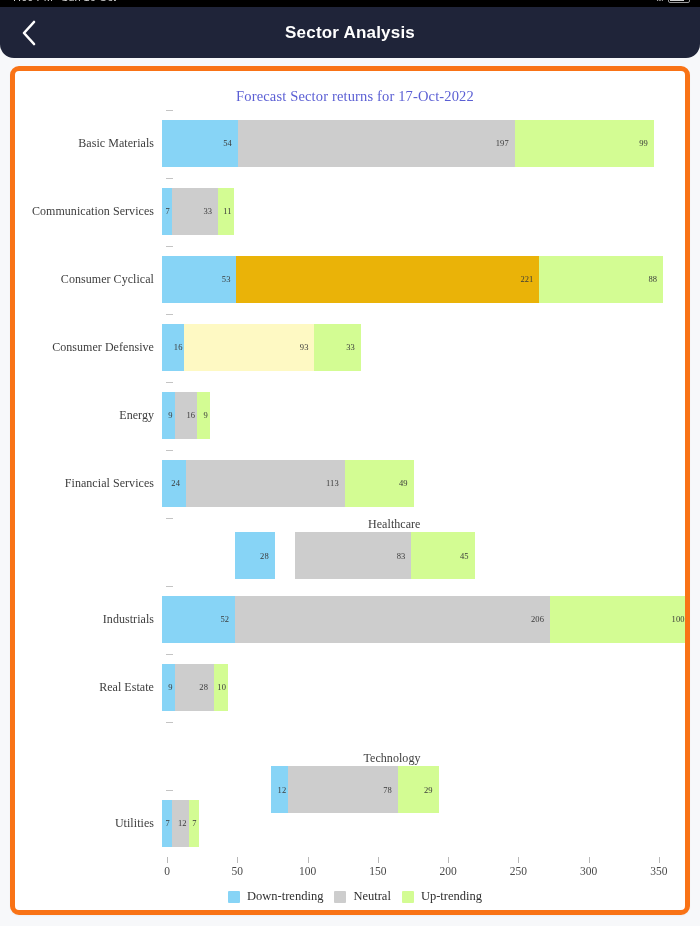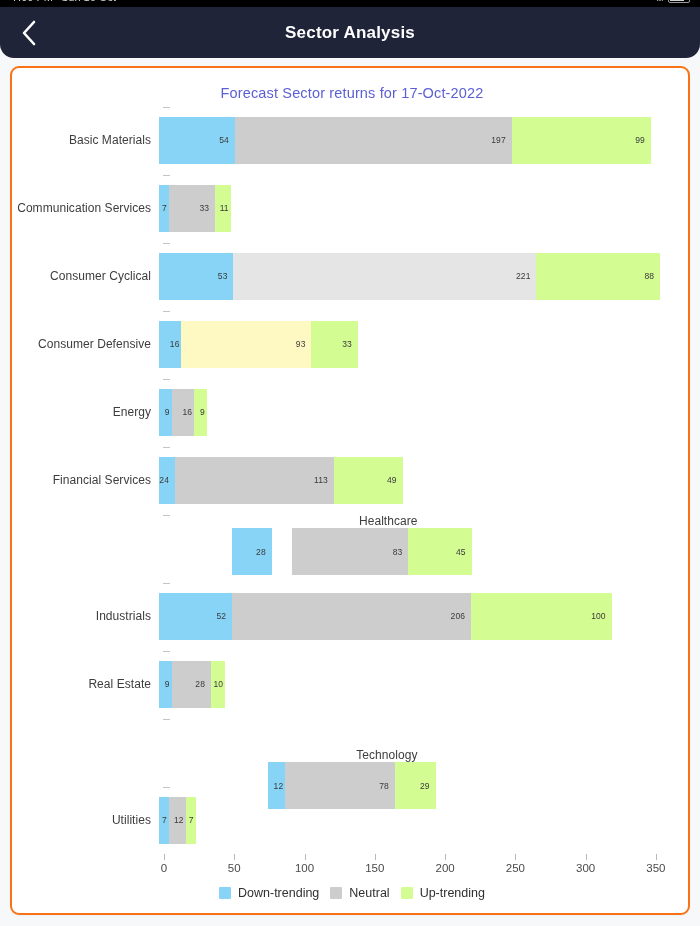--- a/index.html
+++ b/index.html
@@ -78,24 +78,25 @@
     letter-spacing: .2px;
     pointer-events: none;
   }
 
   
   #chart-card {
     position: absolute;
     left: 10px; top: 66px;
     width: 680px; height: 849px;
     background: #ffffff;
-    border: 2px solid #f97316;
+    border: 5px solid #f97316;
     border-radius: 9px;
     box-shadow: 0 1px 2px rgba(0,0,0,.035);
     overflow: hidden;
+    font-family: Liberation Serif, serif;
   }
 
   #chart-title {
     position: absolute;
     top: 17px; left: 0; width: 680px;
     text-align: center;
     font-size: 14.5px;
     color: #5b5fd4;
     letter-spacing: .15px;
   }
@@ -270,21 +271,21 @@
           </div>
         </div>
       </div>
       <div class="ytick" style="top: 139px;"></div>
       <div class="bar-row" style="top: 138px;">
         <div class="cat-label">Consumer Cyclical</div>
         <div class="bar-wrap">
           <div class="seg" style="width: 74.4904px; background: rgb(135, 212, 246);">
             <span class="seg-val">53</span>
           </div>
-          <div class="seg" style="width: 303px; background: #e5e5e5;">
+          <div class="seg" style="width: 303px; background: #eab308;">
             <span class="seg-val">221</span>
           </div>
           <div class="seg" style="width: 123.682px; background: rgb(211, 252, 147);">
             <span class="seg-val">88</span>
           </div>
         </div>
       </div>
       <div class="ytick" style="top: 207px;"></div>
       <div class="bar-row" style="top: 206px;">
         <div class="cat-label">Consumer Defensive</div>
@@ -312,21 +313,21 @@
           </div>
           <div class="seg narrow" style="width: 12.6493px; background: rgb(211, 252, 147);">
             <span class="seg-val">9</span>
           </div>
         </div>
       </div>
       <div class="ytick" style="top: 343px;"></div>
       <div class="bar-row" style="top: 342px;">
         <div class="cat-label">Financial Services</div>
         <div class="bar-wrap">
-          <div class="seg" style="width: 16px; background: rgb(135, 212, 246);">
+          <div class="seg" style="width: 24px; background: rgb(135, 212, 246);">
             <span class="seg-val">24</span>
           </div>
           <div class="seg" style="width: 158.819px; background: rgb(205, 205, 205); text-align: center;">
             <span class="seg-val">113</span>
           </div>
           <div class="seg" style="width: 68.8685px; background: rgb(211, 252, 147);">
             <span class="seg-val">49</span>
           </div>
         </div>
       </div>
@@ -345,21 +346,21 @@
           </div>
         </div>
       </div>
       <div class="ytick" style="top: 479px;"></div>
       <div class="bar-row" style="top: 478px;">
         <div class="cat-label">Industrials</div>
         <div class="bar-wrap">
           <div class="seg" style="width: 73.0849px; background: rgb(135, 212, 246);">
             <span class="seg-val">52</span>
           </div>
-          <div class="seg" style="width: 239px; background: rgb(205, 205, 205);">
+          <div class="seg" style="width: 315px; background: rgb(205, 205, 205);">
             <span class="seg-val">206</span>
           </div>
           <div class="seg" style="width: 140.548px; background: rgb(211, 252, 147);">
             <span class="seg-val">100</span>
           </div>
         </div>
       </div>
       <div class="ytick" style="top: 547px;"></div>
       <div class="bar-row" style="top: 546px;">
         <div class="cat-label">Real Estate</div>

